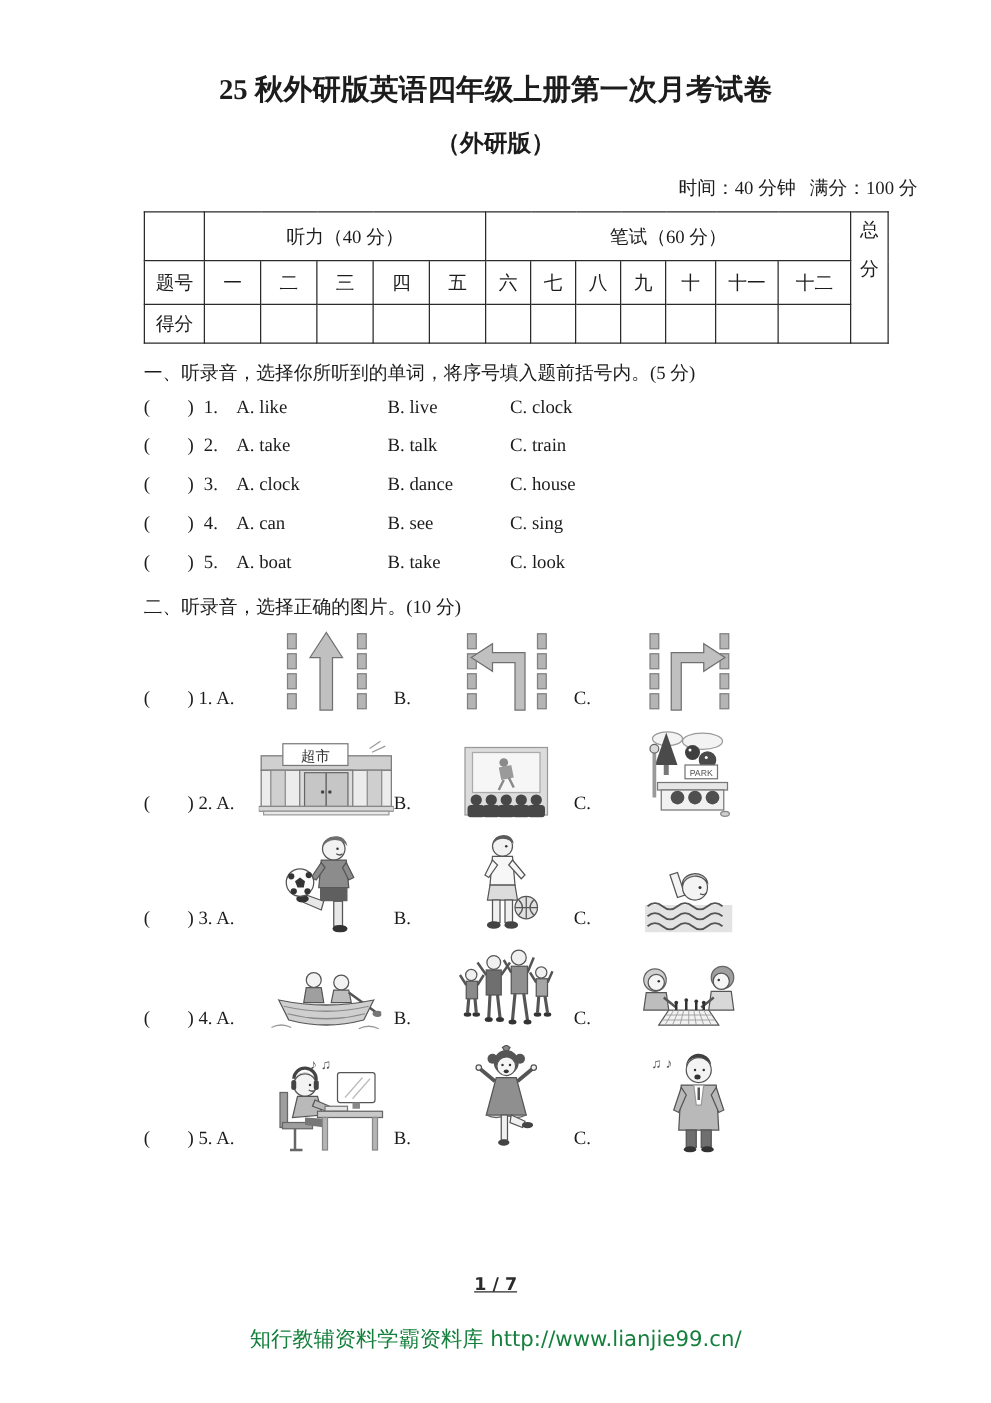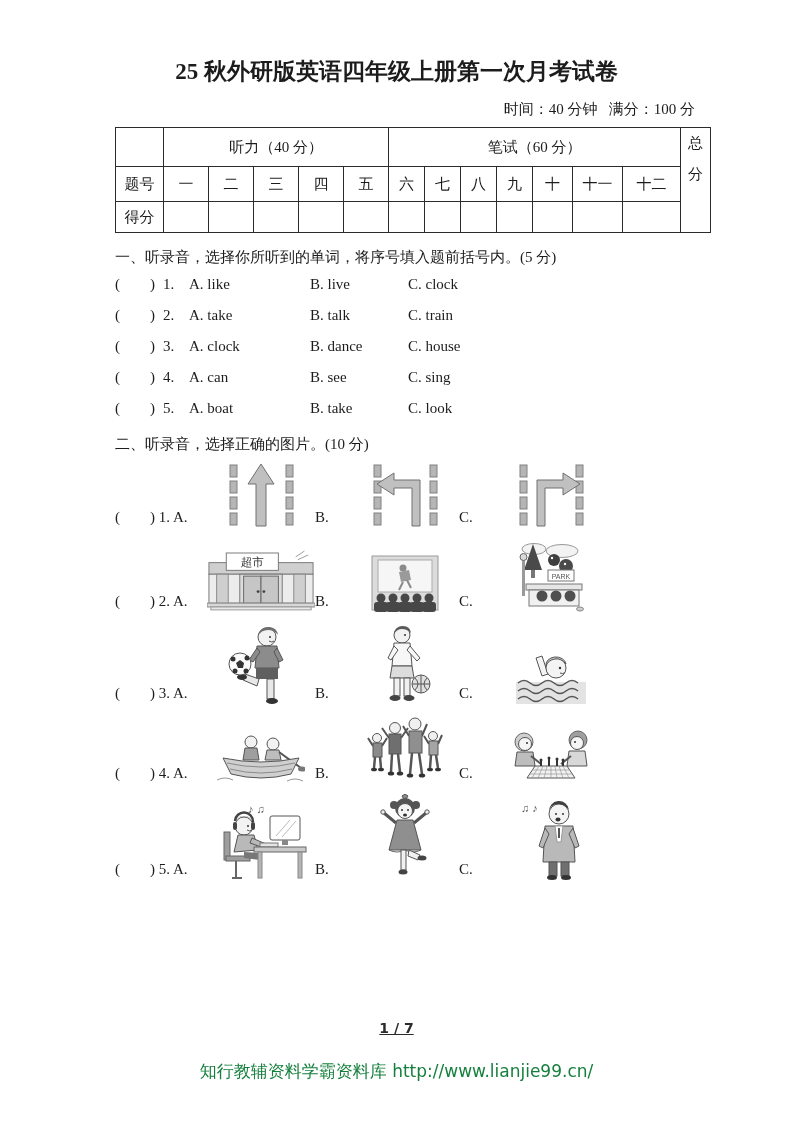--- a/index.html
+++ b/index.html
@@ -3,21 +3,21 @@
 <meta charset="utf-8">
 <style>
   html,body { margin:0; padding:0; background:#ffffff; }
   .page {
     position:relative; width:793px; height:1122px; margin:0 auto;
     background:#ffffff; overflow:hidden; box-sizing:border-box;
     font-family:"Liberation Serif","DejaVu Serif",serif; color:#1c1c1c;
   }
   .title { margin:0; padding-top:57px; text-align:center; font-size:23px; font-weight:bold; line-height:30px; }
   .subtitle { margin:16px 0 0 0; text-align:center; font-size:19px; font-weight:bold; line-height:26px; }
-  .info-line { margin-top:12px; margin-right:98px; text-align:right; font-size:15px; line-height:20px; white-space:pre; }
+  .info-line { margin-top:12px; margin-right:59px; text-align:right; font-size:15px; line-height:20px; white-space:pre; }
 
   table.score { border-collapse:collapse; table-layout:fixed; width:565px; margin:8px 0 0 115px; font-size:15px; }
   table.score td { border:1.5px solid #2b2b2b; text-align:center; padding:0; overflow:hidden; }
   tr.r1 td { height:38px; }
   tr.r2 td { height:34px; }
   tr.r3 td { height:30px; }
   td.total-cell { vertical-align:top; padding-top:9px; line-height:31px; word-break:break-all; }
 
   .section-header { margin-top:12px; text-align:center; font-size:17px; line-height:24px; }
   .instruction { margin:12px 12px 0 115px; font-size:15px; line-height:24px; }
@@ -43,20 +43,21 @@
 
   svg { display:block; }
   svg text { font-family:"Liberation Sans","DejaVu Sans",sans-serif; }
 </style>
 </head>
 <body>
 
 <div class="page">
 
   <h1 class="title">25 秋外研版英语四年级上册第一次月考试卷</h1>
+  <h2 class="subtitle">（外研版）</h2>
   <div class="info-line">时间：40 分钟   满分：100 分</div>
 
   <table class="score">
     <colgroup>
       <col style="width:48px">
         <col style="width:45px">
         <col style="width:45px">
         <col style="width:45px">
         <col style="width:45px">
         <col style="width:45px">

